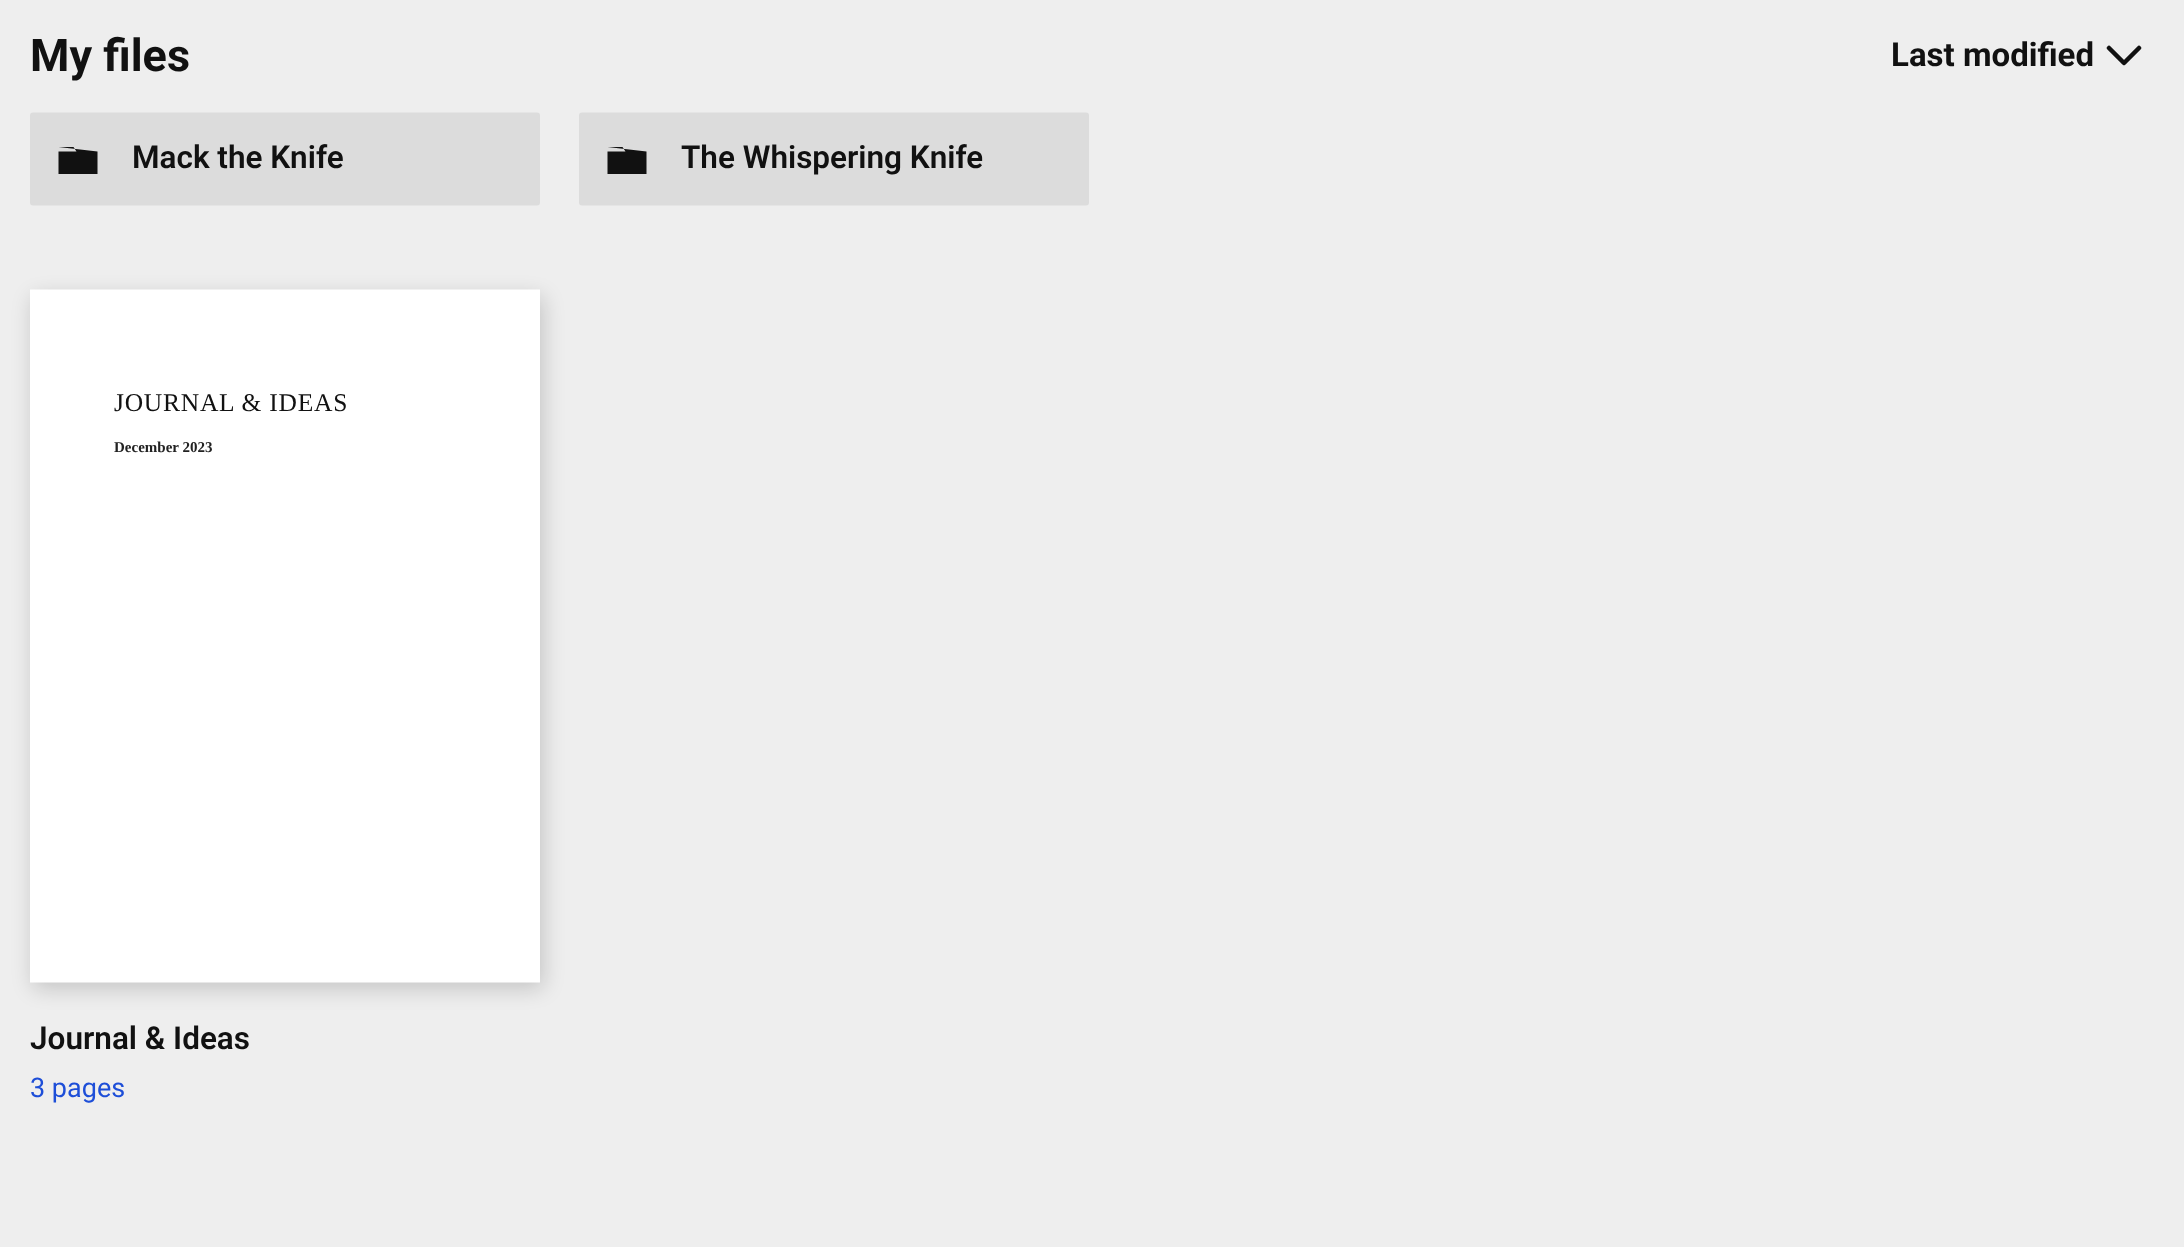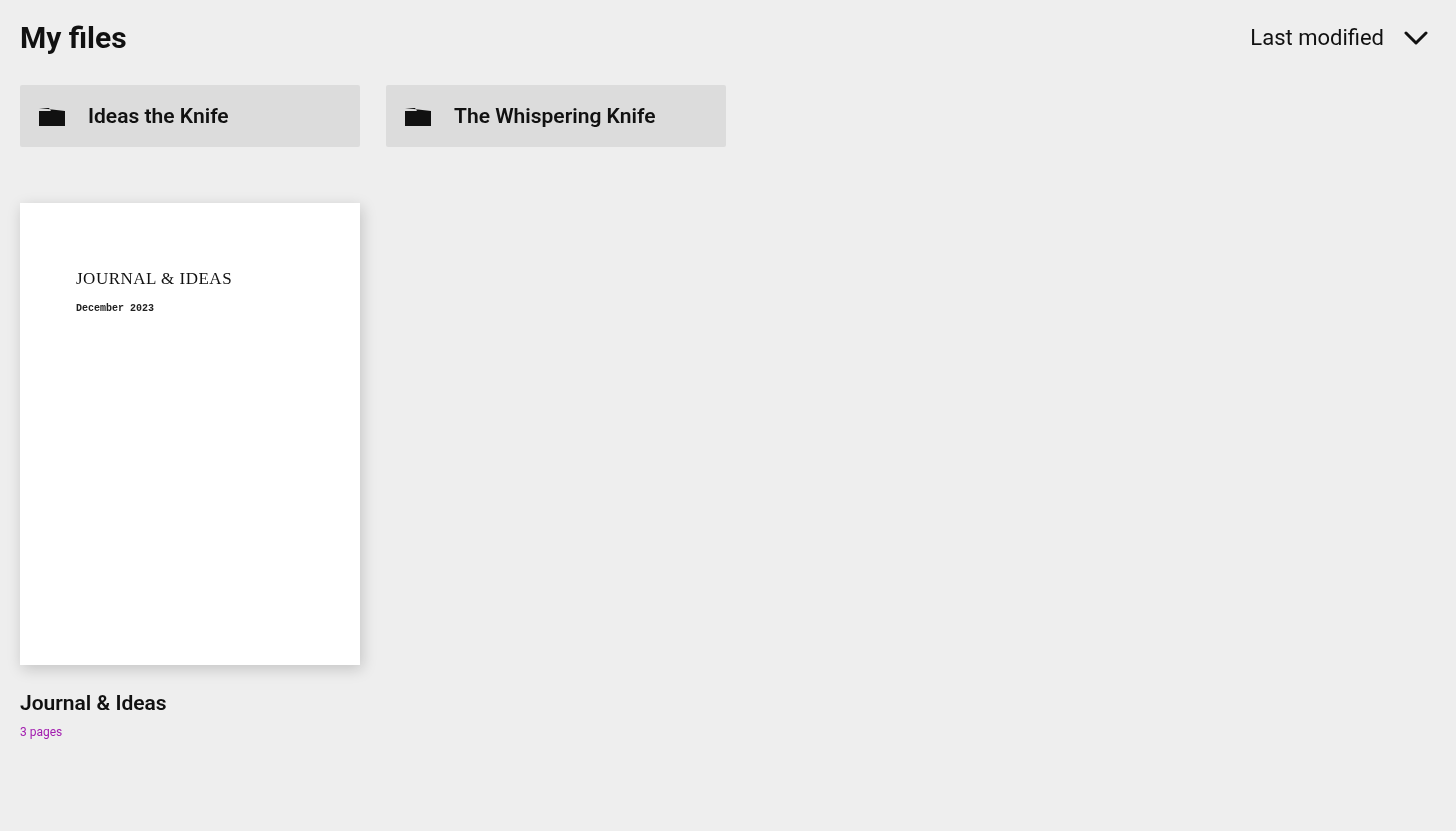--- a/index.html
+++ b/index.html
@@ -10,33 +10,33 @@
     body {
       background: #eeeeee;
       font-family: -apple-system, BlinkMacSystemFont, "Segoe UI", Roboto, Helvetica, Arial, sans-serif;
       padding: 20px;
       color: #111;
     }
     .header {
       display: flex;
       justify-content: space-between;
       align-items: center;
-      margin-bottom: 30px;
+      margin-bottom: 20px;
     }
     .page-title {
       font-size: 30px;
       font-weight: 700;
       color: #111;
     }
     .sort-dropdown {
       display: flex;
       align-items: center;
-      gap: 20px;
+      gap: 8px;
       font-size: 22px;
-      font-weight: 400;
+      font-weight: 700;
       cursor: pointer;
       padding-right: 8px;
     }
     .sort-dropdown svg {
       width: 24px;
       height: 14px;
     }
     .folders-row {
       display: flex;
       gap: 26px;
@@ -88,36 +88,36 @@
       position: relative;
     }
     .thumb-title {
       font-family: Georgia, "Times New Roman", serif;
       font-size: 17px;
       letter-spacing: 0.5px;
       color: #111;
       margin-bottom: 14px;
     }
     .thumb-subtitle {
-      font-family: Liberation Mono, monospace;
+      font-family: Liberation Serif, serif;
       font-size: 10px;
       font-weight: 700;
       color: #222;
     }
     .file-title {
       font-size: 21px;
       font-weight: 600;
       color: #111;
       margin-top: 26px;
       margin-bottom: 10px;
     }
     .file-meta {
-      font-size: 12px;
+      font-size: 18px;
       font-weight: 400;
-      color: #a21caf;
+      color: #1d4ed8;
     }
   </style>
 </head>
 <body>
 
 <div class="header">
   <h1 class="page-title">My files</h1>
   <div class="sort-dropdown">
     <span>Last modified</span>
     <span>
@@ -128,21 +128,21 @@
   </div>
 </div>
 
 <div class="folders-row">
   <div class="folder-card">
     <span class="folder-icon">
       <svg viewBox="0 0 28 22">
         <path d="M1 3 L11 3 L13 6 L27 6 L27 21 L1 21 Z M1 3 L1 6 L27 6" fill="#111"></path>
       </svg>
     </span>
-    <span class="folder-name">Ideas the Knife</span>
+    <span class="folder-name">Mack the Knife</span>
   </div>
 
 
   <div class="folder-card">
     <span class="folder-icon">
       <svg viewBox="0 0 28 22">
         <path d="M1 3 L11 3 L13 6 L27 6 L27 21 L1 21 Z M1 3 L1 6 L27 6" fill="#111"></path>
       </svg>
     </span>
     <span class="folder-name">The Whispering Knife</span>

